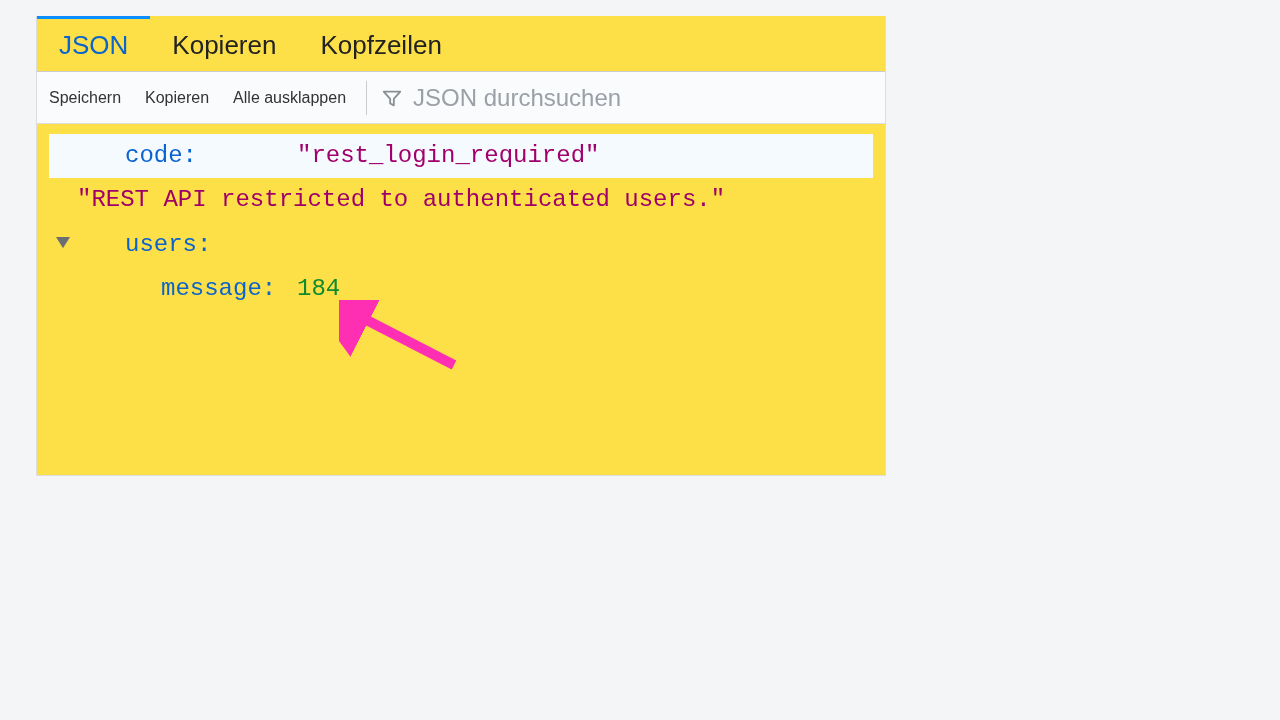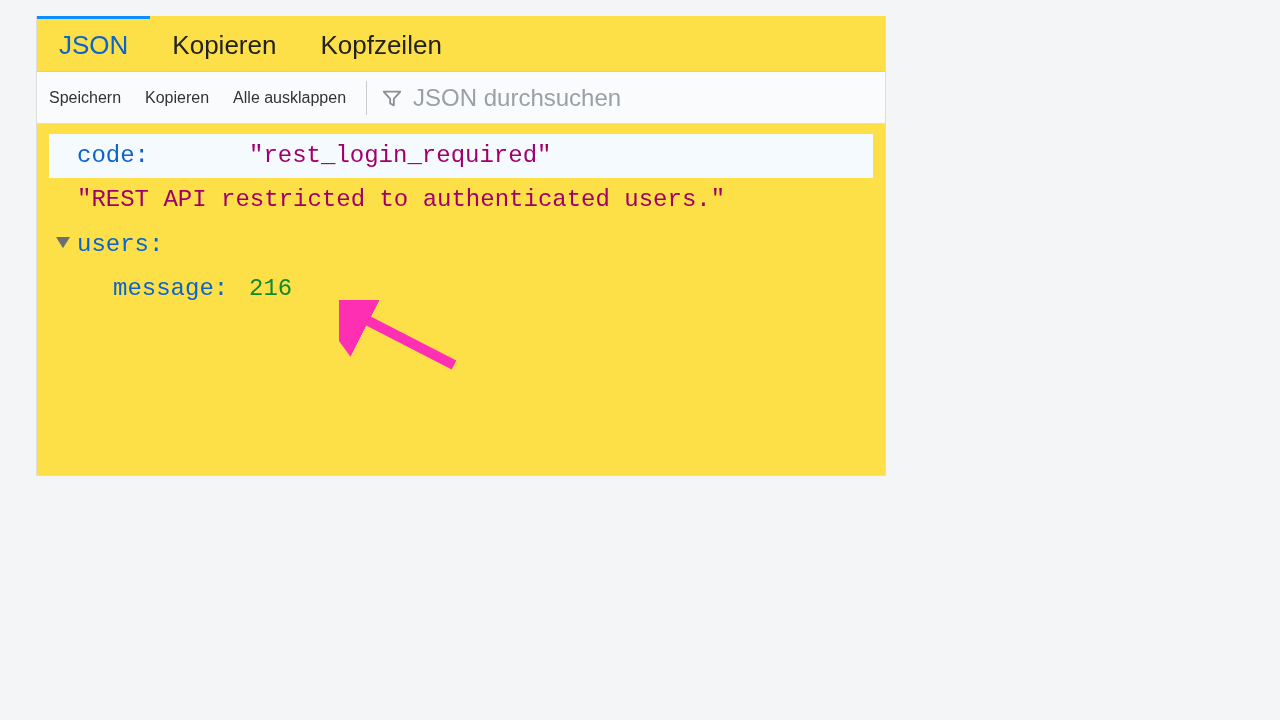--- a/index.html
+++ b/index.html
@@ -95,20 +95,21 @@
       width: 28px;
       display: flex;
       align-items: center;
       justify-content: center;
     }
     .caret svg { display: block; }
     .key {
       color: #0b63ce;
       width: 172px;
       flex-shrink: 0;
+      margin-left: 48px;
     }
     .key.indent { padding-left: 36px; }
     .val-str { color: #a1006b; }
     .val-num { color: #108a2e; }
     .arrow-annot {
       position: absolute;
       left: 302px;
       top: 284px;
       pointer-events: none;
     }
@@ -153,21 +154,21 @@
       <span class="caret">
         <svg width="14" height="14" viewBox="0 0 10 10">
             <polygon points="0,0 10,0 5,8" fill="#6b6f73"></polygon>
           </svg>
       </span>
       <span class="key" style="width:auto">users:</span>
     </div>
     <div class="row">
       <span class="caret"></span>
       <span class="key indent">message:</span>
-      <span class="val-num">216</span>
+      <span class="val-num">184</span>
     </div>
   </div>
 
   <svg class="arrow-annot" width="130" height="80">
     <defs>
       <marker id="ah" markerWidth="8" markerHeight="8" refX="2" refY="4" orient="auto">
         <polygon points="0,0 8,4 0,8" fill="#ff2fb3"></polygon>
       </marker>
     </defs>
     <line x1="115" y1="65" x2="12" y2="12" stroke="#ff2fb3" stroke-width="10" marker-end="url(#ah)"></line>

